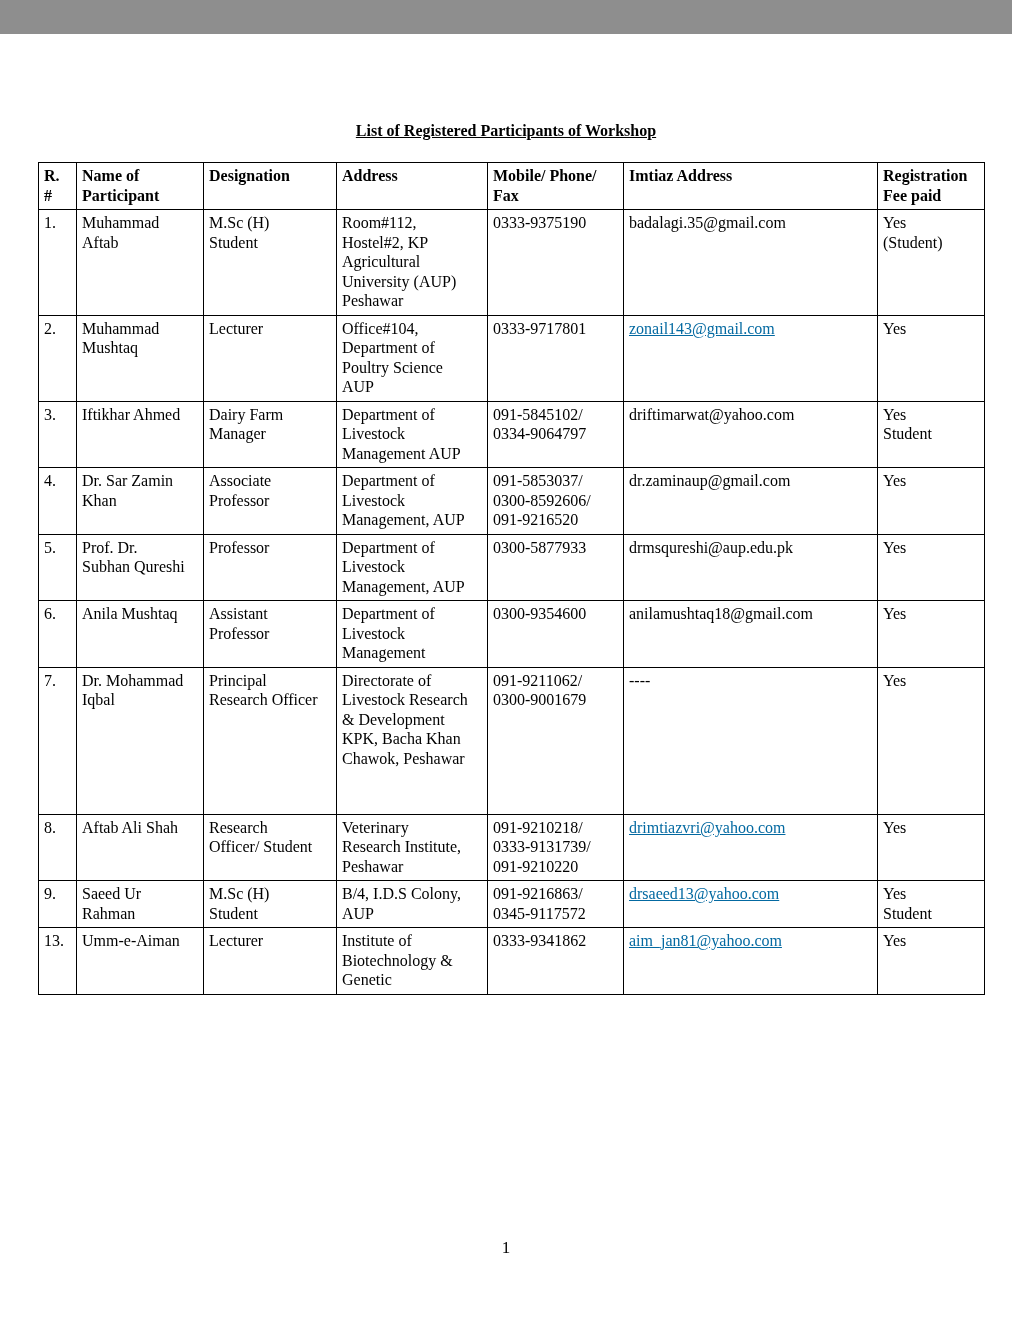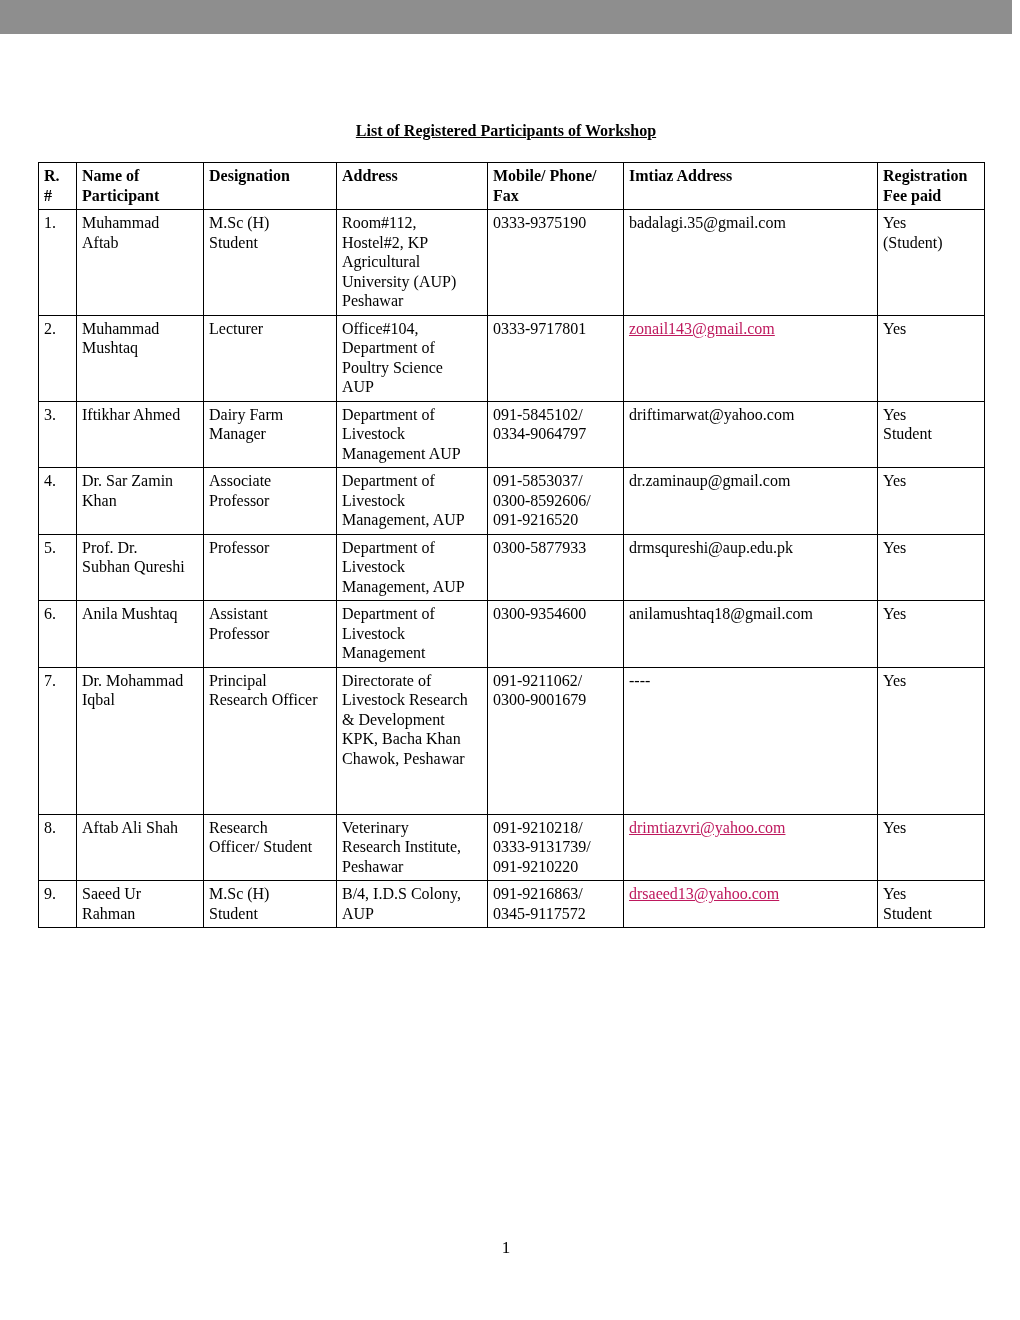--- a/index.html
+++ b/index.html
@@ -47,21 +47,21 @@
     text-align: left;
     padding: 3px 5px 4px 5px;
     font-size: 16px;
     line-height: 1.22;
     white-space: pre-line;
     word-wrap: break-word;
     font-family: "Liberation Serif", serif;
   }
   table.participants th { font-weight: bold; }
   .email-link {
-    color: #be185d;
+    color: #0369a1;
     text-decoration: underline;
     cursor: pointer;
   }
   .page-number {
     position: absolute;
     left: 0;
     right: 0;
     bottom: 62px;
     text-align: center;
     font-size: 17px;
@@ -220,17 +220,28 @@
           <td>M.Sc (H)
 Student</td>
           <td>B/4, I.D.S Colony,
 AUP</td>
           <td>091-9216863/
 0345-9117572</td>
           <td><a class="email-link">drsaeed13@yahoo.com</a></td>
           <td>Yes
 Student</td>
         </tr>
+        <tr>
+          <td>13.</td>
+          <td>Umm-e-Aiman</td>
+          <td>Lecturer</td>
+          <td>Institute of
+Biotechnology &amp;
+Genetic</td>
+          <td>0333-9341862</td>
+          <td><a class="email-link">aim_jan81@yahoo.com</a></td>
+          <td>Yes</td>
+        </tr>
       </tbody>
   </table>
 
   <div class="page-number">1</div>
 </div>
 
 </body></html>

